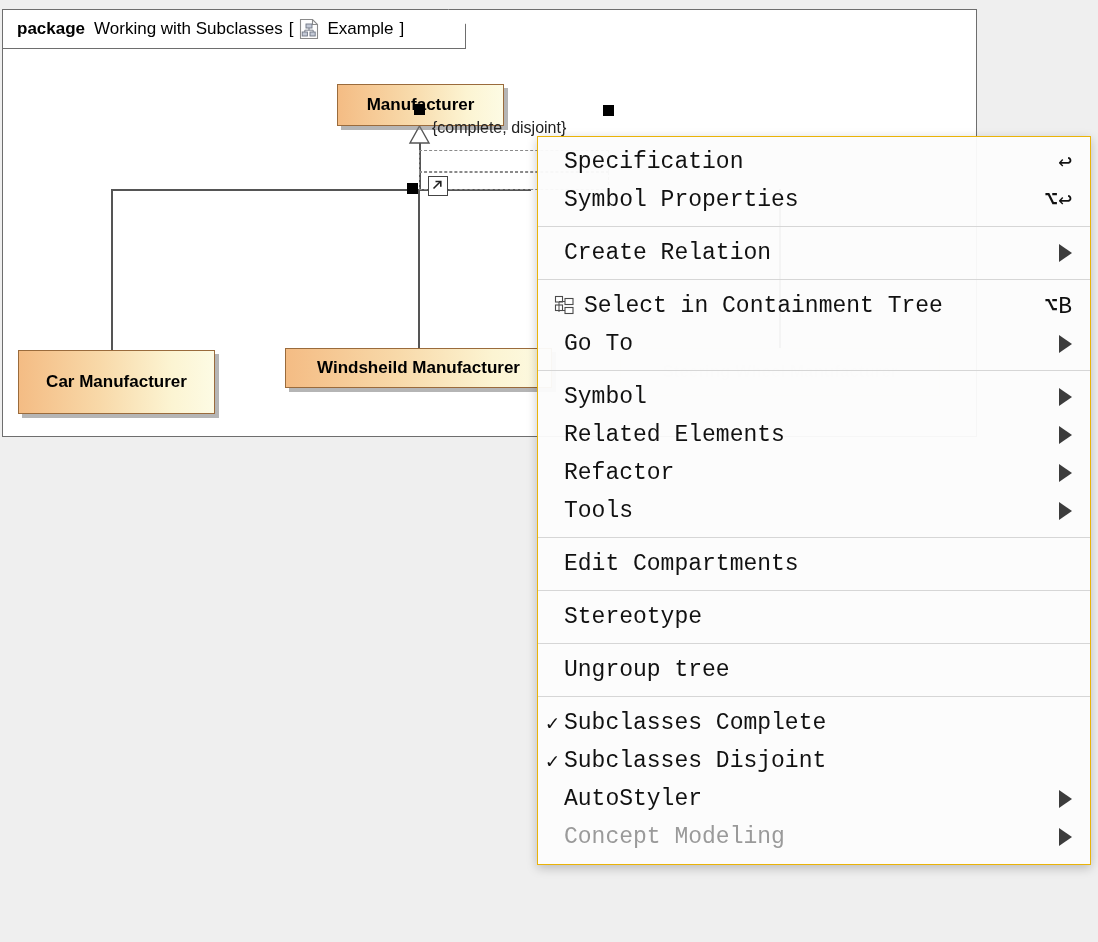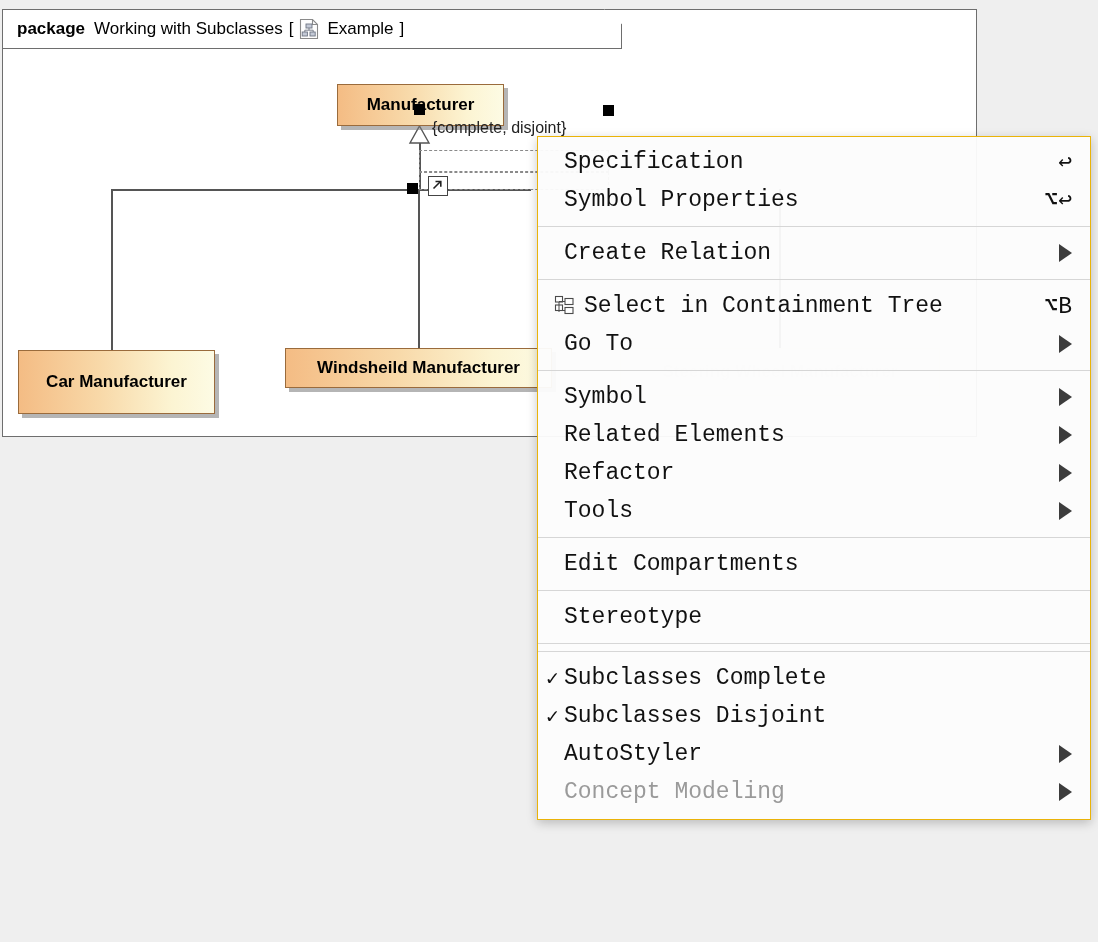--- a/index.html
+++ b/index.html
@@ -35,21 +35,21 @@
     width: 975px; height: 428px;
     background: #ffffff;
     border: 1.5px solid #6e6e6e;
     box-sizing: border-box;
   }
   
   #package-tab {
     position: absolute;
     left: 2px; top: 9px;
     height: 40px;
-    width: 620px;
+    width: 464px;
     background: #ffffff;
     border: 1.5px solid #6e6e6e;
     box-sizing: border-box;
     -webkit-clip-path: polygon(0 0, calc(100% - 18px) 0, 100% 38%, 100% 100%, 0 100%);
     clip-path: polygon(0 0, calc(100% - 18px) 0, 100% 38%, 100% 100%, 0 100%);
     display: flex;
     align-items: center;
     padding-left: 14px;
     font-size: 17px;
     color: #000;
@@ -350,20 +350,26 @@
       </div>
     </div>
     <div class="menu-sep"></div>
     <div class="menu-group">
       <div class="menu-item">
         <span class="mi-label">Stereotype</span>
         <span class="mi-spacer"></span>
       </div>
     </div>
     <div class="menu-sep"></div>
+    <div class="menu-group">
+      <div class="menu-item">
+        <span class="mi-label">Ungroup tree</span>
+        <span class="mi-spacer"></span>
+      </div>
+    </div>
     <div class="menu-sep"></div>
     <div class="menu-group">
       <div class="menu-item checkable">
         <span class="mi-check">✓</span>
         <span class="mi-label">Subclasses Complete</span>
         <span class="mi-spacer"></span>
       </div>
       <div class="menu-item checkable">
         <span class="mi-check">✓</span>
         <span class="mi-label">Subclasses Disjoint</span>

